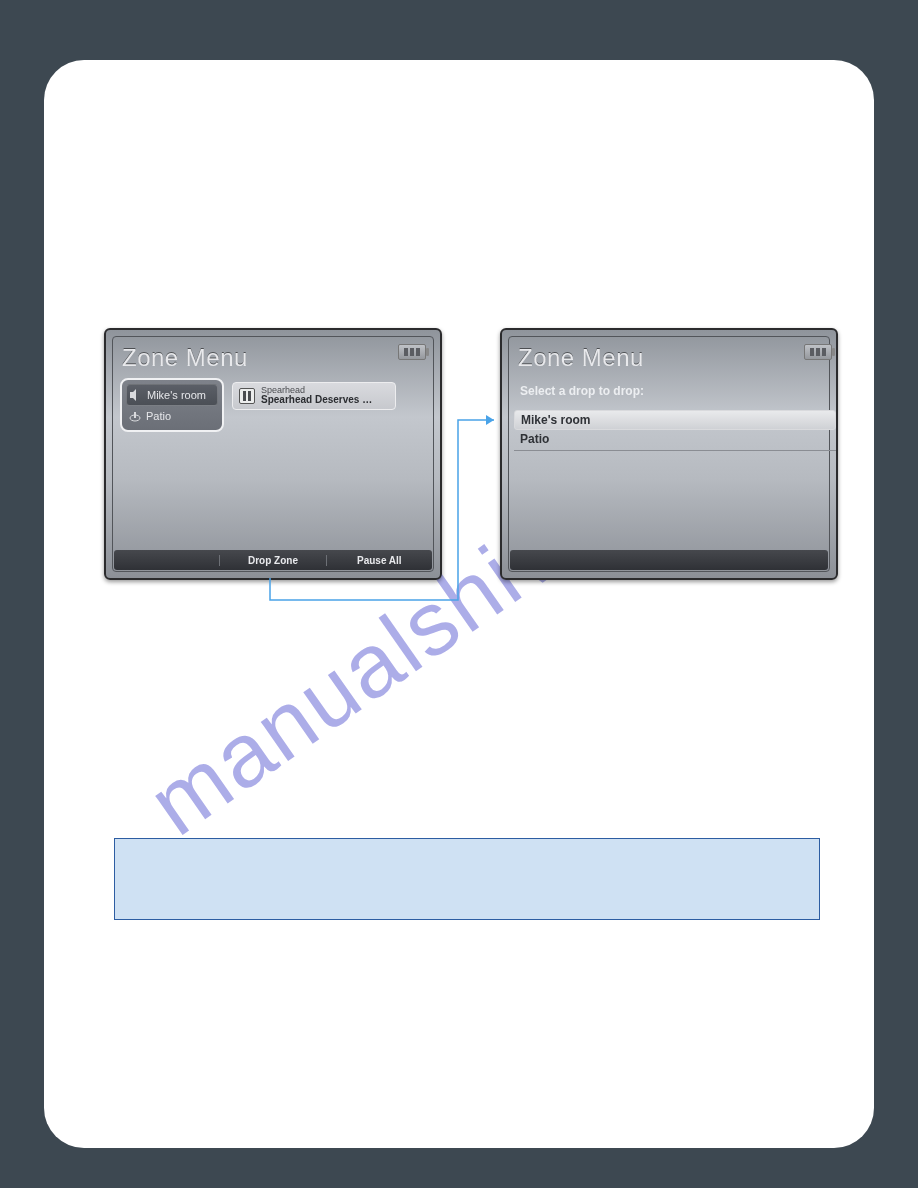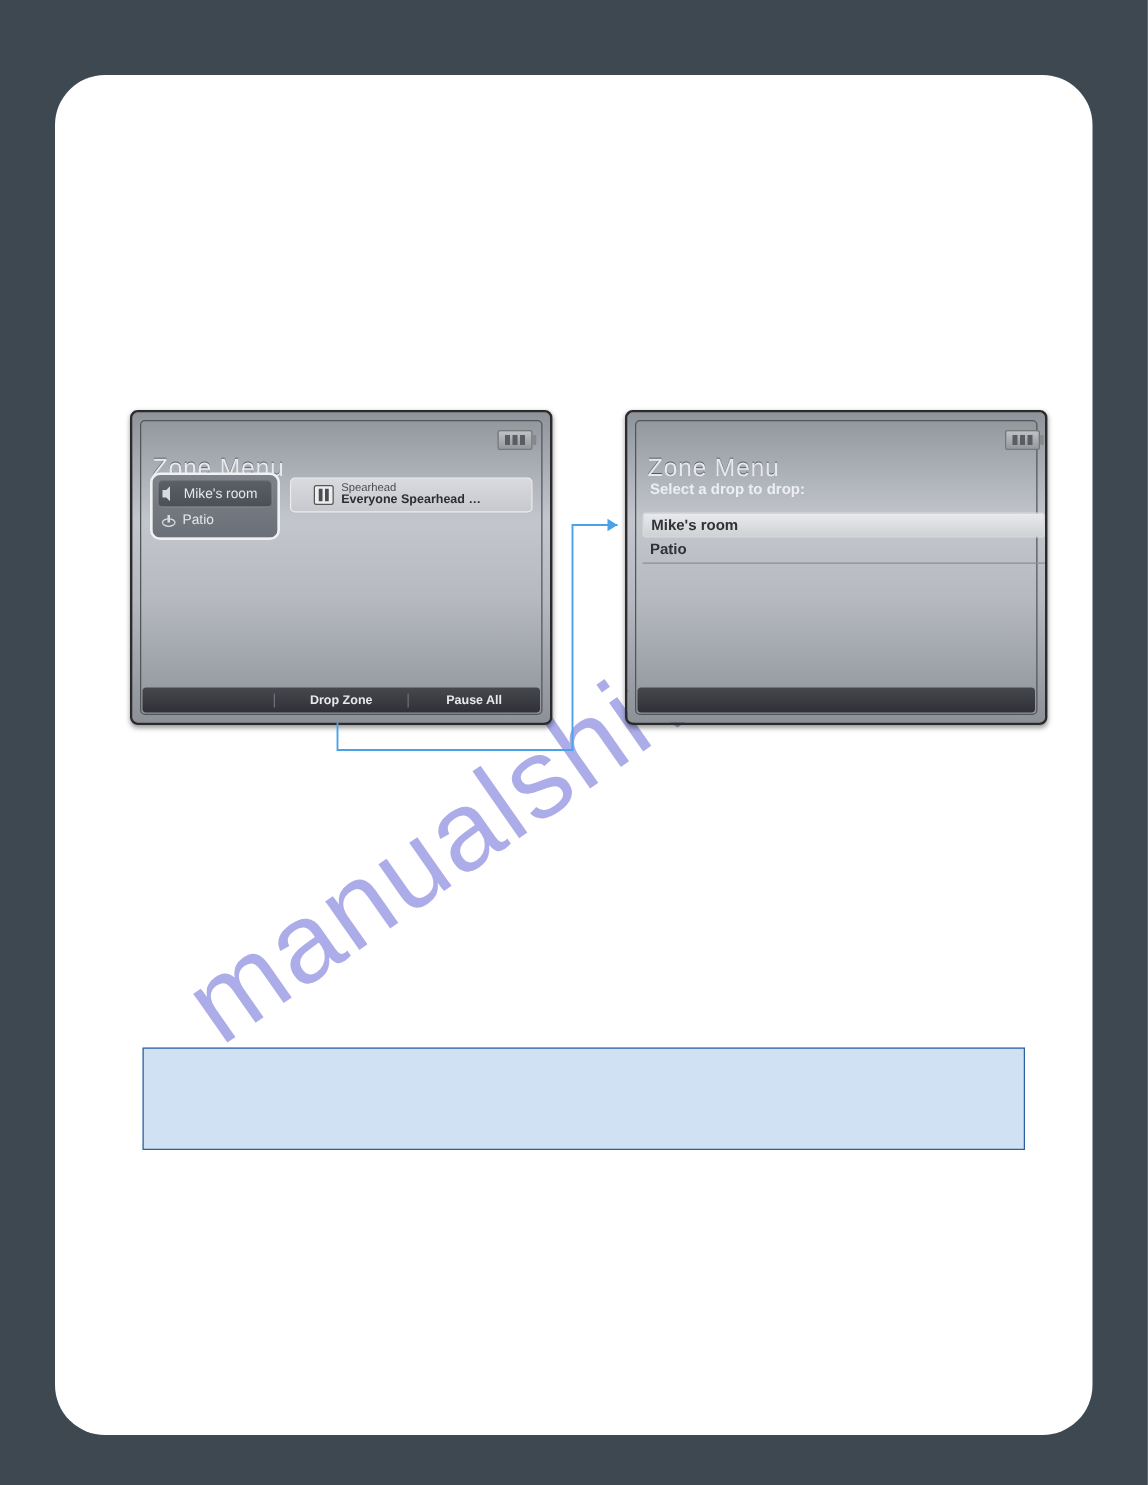--- a/index.html
+++ b/index.html
@@ -55,25 +55,24 @@
     left: 6px; top: 6px; right: 6px; bottom: 6px;
     border: 1px solid #52555a;
     border-radius: 4px;
     pointer-events: none;
   }
   .device .title {
     position: absolute;
     left: 16px;
     top: 14px;
     color: #e8e9ec;
-    font-size: 20px;
+    font-size: 24px;
     font-weight: 500;
     letter-spacing: 0.5px;
     text-shadow: 0 -1px 0 rgba(0,0,0,0.5);
-    margin-top: 20px;
   }
   .battery {
     position: absolute;
     right: 14px;
     top: 14px;
     width: 26px;
     height: 14px;
     border: 1px solid #777;
     border-radius: 2px;
     background: linear-gradient(#bfc2c7,#95989d);
@@ -124,29 +123,29 @@
   }
   .zone-icon {
     width: 14px;
     height: 12px;
     display: inline-block;
   }
   .track-box {
     position: absolute;
     left: 126px;
     top: 52px;
-    width: 194px;
+    width: 164px;
     height: 28px;
     border: 1px solid #ededef;
     border-radius: 4px;
     background: linear-gradient(#d9dade,#c7c9ce);
     display: flex;
     align-items: center;
     gap: 6px;
-    padding: 0 18px;
+    padding: 0 6px;
     box-sizing: border-box;
   }
   .pause-icon {
     width: 14px;
     height: 14px;
     border: 1px solid #555;
     border-radius: 2px;
     background: #eceded;
     position: relative;
   }
@@ -269,21 +268,21 @@
               </svg>
           </span>
           <span>Patio</span>
         </div>
       </div>
 
       <div class="track-box">
         <span class="pause-icon"></span>
         <span class="track-text">
           <span class="artist">Spearhead</span>
-          <span class="song">Everyone Spearhead …</span>
+          <span class="song">Spearhead Deserves …</span>
         </span>
       </div>
 
       <div class="softbar">
         <div class="slot"></div>
         <div class="slot">Drop Zone</div>
         <div class="slot">Pause All</div>
       </div>
     </div>
 

